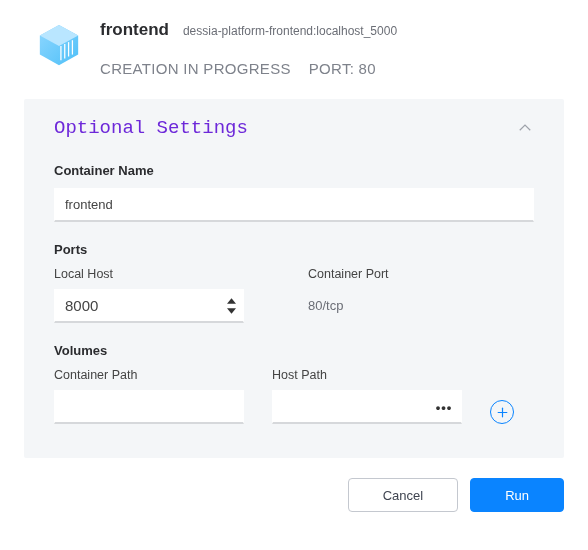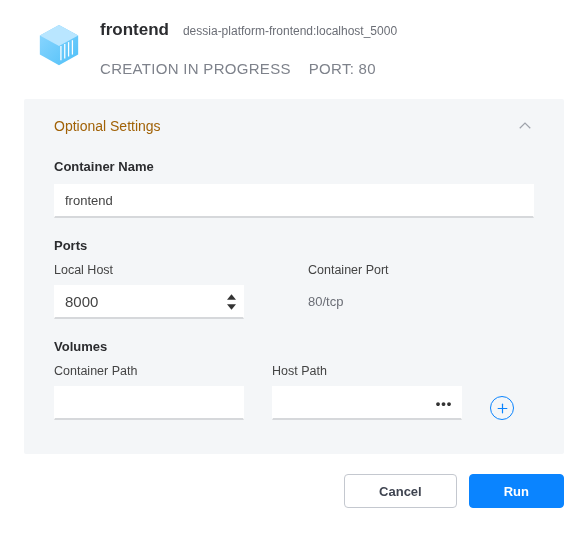--- a/index.html
+++ b/index.html
@@ -51,23 +51,24 @@
   }
   .panel {
     background: #f4f6f8;
     border-radius: 2px;
     padding: 16px 30px 30px 30px;
   }
   .panel-header {
     display: flex;
     align-items: center;
     justify-content: space-between;
-    color: #a16207;
-    font-size: 14px;
+    color: #6d28d9;
+    font-size: 19px;
     padding: 2px 0 16px 0;
+    font-family: Liberation Mono, monospace;
   }
   .chevron {
     width: 18px;
     height: 18px;
     color: #9ea2aa;
   }
   .section {
     margin-top: 8px;
     margin-bottom: 20px;
   }
@@ -205,21 +206,21 @@
     display: flex;
     justify-content: flex-end;
     gap: 12px;
     margin-top: 20px;
   }
   .btn {
     height: 34px;
     min-width: 84px;
     border-radius: 4px;
     font-size: 13px;
-    font-weight: 700;
+    font-weight: 400;
     cursor: pointer;
     display: flex;
     align-items: center;
     justify-content: center;
     padding: 0 34px;
   }
   .btn-secondary {
     background: #fff;
     border: 1px solid #c4c8cf;
     color: #3f4450;

